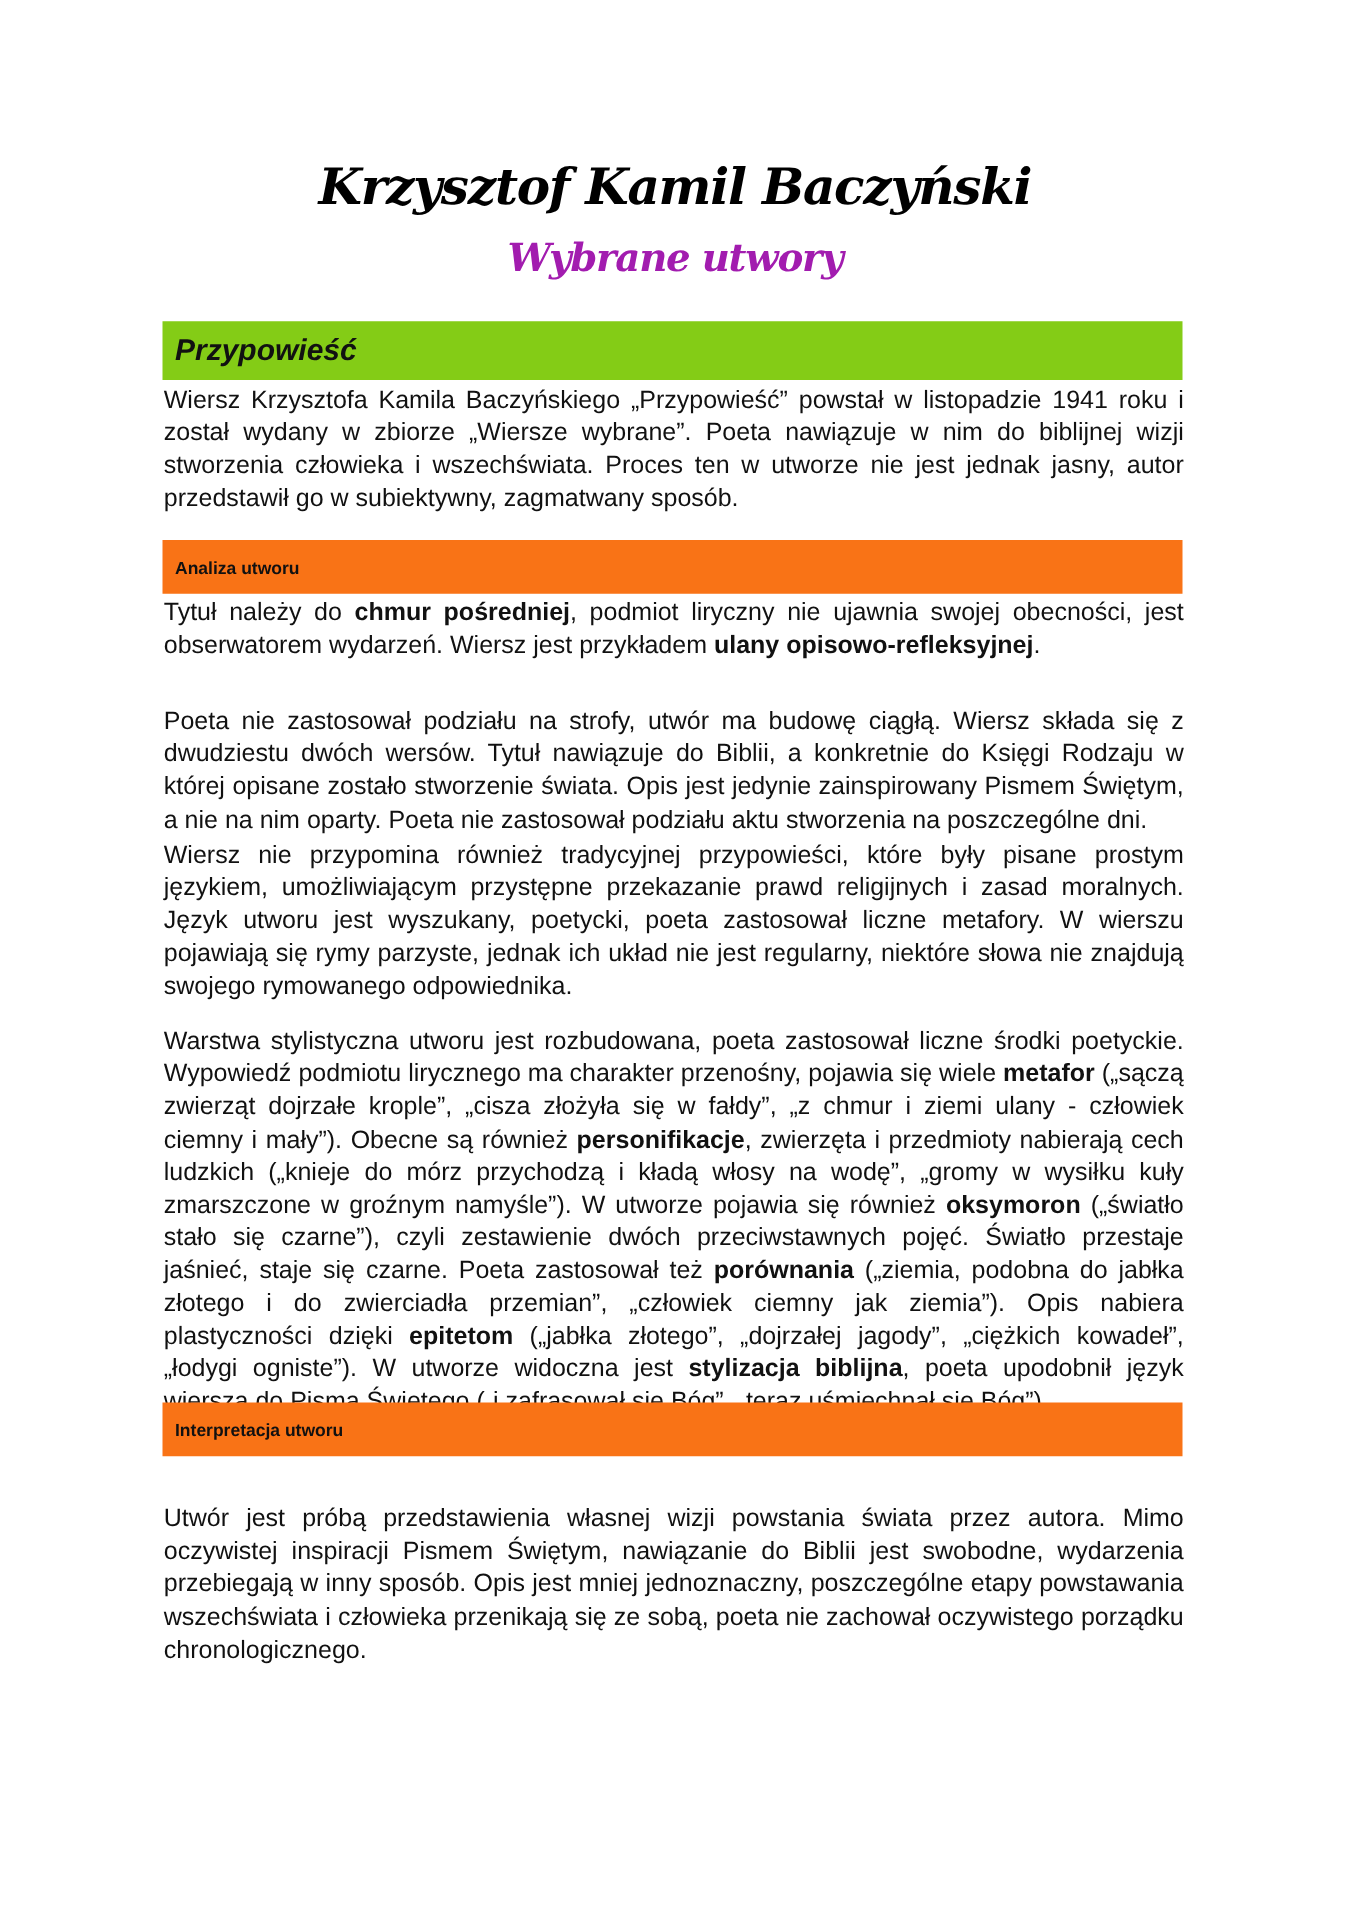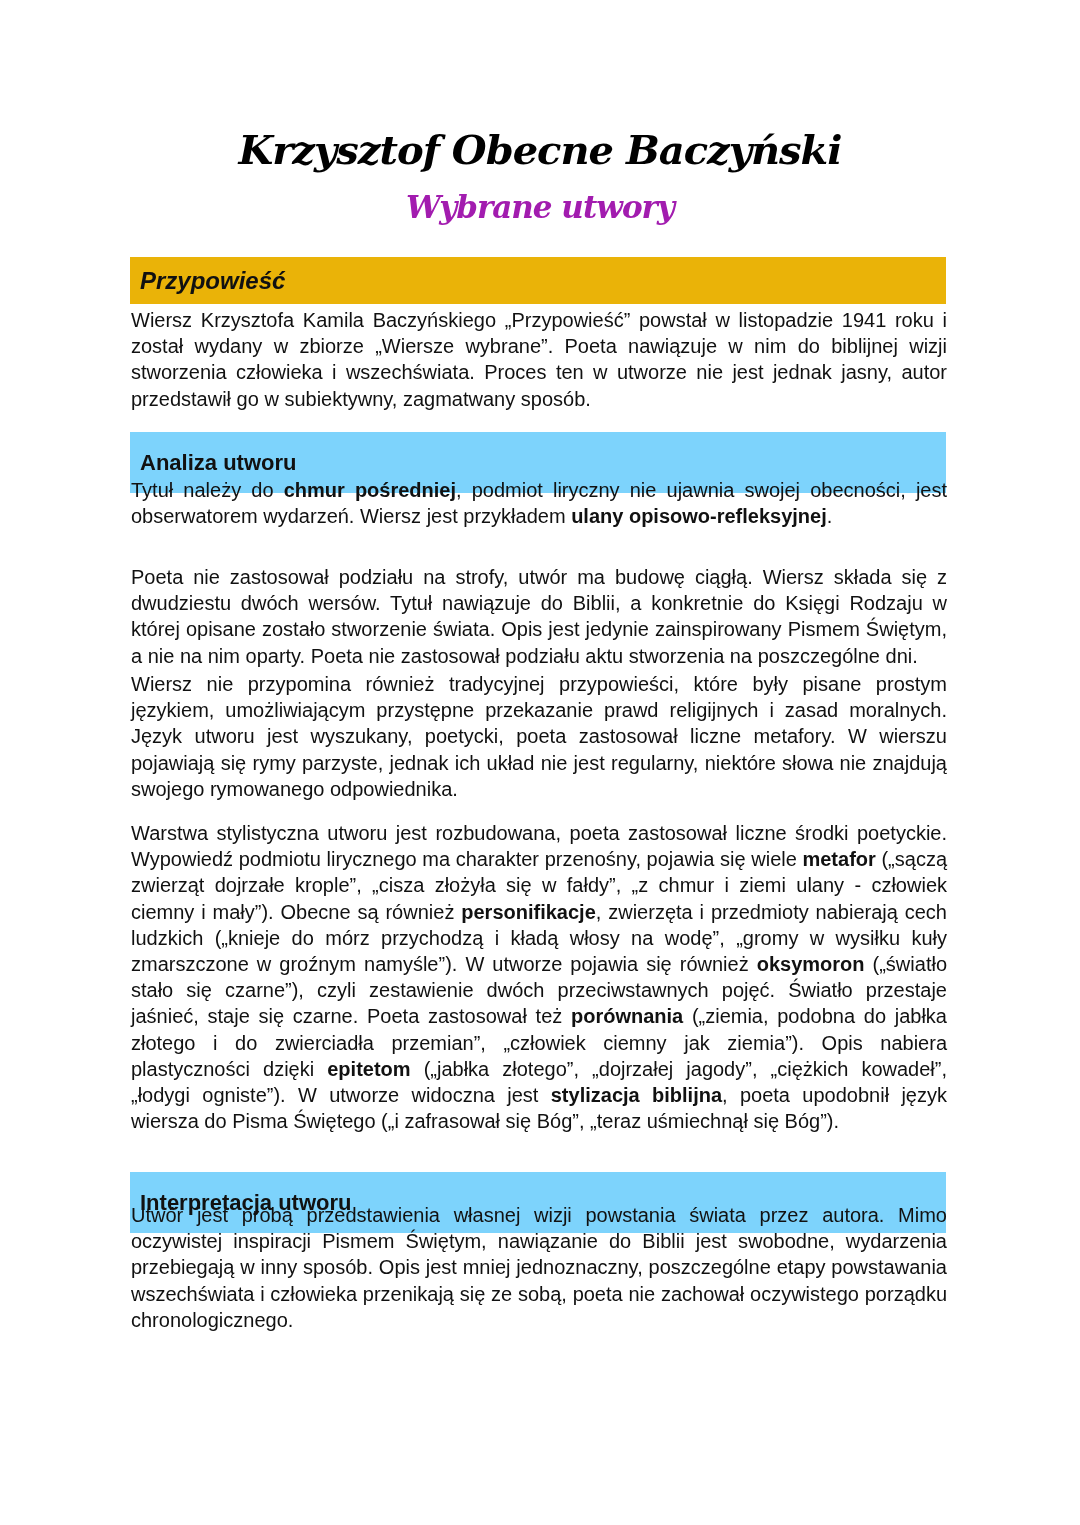--- a/index.html
+++ b/index.html
@@ -12,43 +12,43 @@
   .subtitle {
     position: absolute; left: 0; width: 1080px; top: 190px; text-align: center;
     font-family: "DejaVu Serif", serif; font-weight: bold; font-style: italic;
     font-size: 31px; letter-spacing: -1px; line-height: 1.1; color: #a21caf;
   }
   .section-head {
     position: absolute; left: 130px; width: 816px; box-sizing: border-box;
     padding-left: 10px; display: flex; align-items: center;
     font-family: "Liberation Sans", sans-serif; font-weight: bold; color: #111;
   }
-  .head-green { background: #eab308; height: 47px; top: 257px; font-size: 24px; font-style: italic; }
-  .head-peach { background: #7dd3fc; height: 61px; font-size: 22px; }
+  .head-green { background: #84cc16; height: 47px; top: 257px; font-size: 24px; font-style: italic; }
+  .head-peach { background: #f97316; height: 43px; font-size: 14px; }
   .para {
     position: absolute; left: 131px; width: 816px;
     font-family: "Liberation Sans", sans-serif; font-size: 20px; line-height: 26.2px;
     text-align: justify; color: #111; margin: 0;
   }
   .para b { font-weight: bold; }
 </style>
 </head>
 <body>
 
-<div class="title">Krzysztof Obecne Baczyński</div>
+<div class="title">Krzysztof Kamil Baczyński</div>
 <div class="subtitle">Wybrane utwory</div>
 
 <div class="section-head head-green">Przypowieść</div>
 <p class="para" style="top:307px;">Wiersz Krzysztofa Kamila Baczyńskiego „Przypowieść” powstał w listopadzie 1941 roku i został wydany w zbiorze „Wiersze wybrane”. Poeta nawiązuje w nim do biblijnej wizji stworzenia człowieka i wszechświata. Proces ten w utworze nie jest jednak jasny, autor przedstawił go w subiektywny, zagmatwany sposób.</p>
 
 <div class="section-head head-peach" style="top:432px;">Analiza utworu</div>
 
 <p class="para" style="top:477px;"><span>Tytuł należy do </span><b>chmur pośredniej</b><span>, podmiot liryczny nie ujawnia swojej obecności, jest obserwatorem wydarzeń. Wiersz jest przykładem </span><b>ulany opisowo-refleksyjnej</b><span>.</span></p>
 
 <p class="para" style="top:564px;">Poeta nie zastosował podziału na strofy, utwór ma budowę ciągłą. Wiersz składa się z dwudziestu dwóch wersów. Tytuł nawiązuje do Biblii, a konkretnie do Księgi Rodzaju w której opisane zostało stworzenie świata. Opis jest jedynie zainspirowany Pismem Świętym, a nie na nim oparty. Poeta nie zastosował podziału aktu stworzenia na poszczególne dni.</p>
 
 <p class="para" style="top:671px;">Wiersz nie przypomina również tradycyjnej przypowieści, które były pisane prostym językiem, umożliwiającym przystępne przekazanie prawd religijnych i zasad moralnych. Język utworu jest wyszukany, poetycki, poeta zastosował liczne metafory. W wierszu pojawiają się rymy parzyste, jednak ich układ nie jest regularny, niektóre słowa nie znajdują swojego rymowanego odpowiednika.</p>
 
 <p class="para" style="top:820px;"><span>Warstwa stylistyczna utworu jest rozbudowana, poeta zastosował liczne środki poetyckie. Wypowiedź podmiotu lirycznego ma charakter przenośny, pojawia się wiele </span><b>metafor</b><span> („sączą zwierząt dojrzałe krople”, „cisza złożyła się w fałdy”, „z chmur i ziemi ulany - człowiek ciemny i mały”). Obecne są również </span><b>personifikacje</b><span>, zwierzęta i przedmioty nabierają cech ludzkich („knieje do mórz przychodzą i kładą włosy na wodę”, „gromy w wysiłku kuły zmarszczone w groźnym namyśle”). W utworze pojawia się również </span><b>oksymoron</b><span> („światło stało się czarne”), czyli zestawienie dwóch przeciwstawnych pojęć. Światło przestaje jaśnieć, staje się czarne. Poeta zastosował też </span><b>porównania</b><span> („ziemia, podobna do jabłka złotego i do zwierciadła przemian”, „człowiek ciemny jak ziemia”). Opis nabiera plastyczności dzięki </span><b>epitetom</b><span> („jabłka złotego”, „dojrzałej jagody”, „ciężkich kowadeł”, „łodygi ogniste”). W utworze widoczna jest </span><b>stylizacja biblijna</b><span>, poeta upodobnił język wiersza do Pisma Świętego („i zafrasował się Bóg”, „teraz uśmiechnął się Bóg”).</span></p>
 
-<div class="section-head head-peach" style="top:1172px;">Interpretacja utworu</div>
+<div class="section-head head-peach" style="top:1122px;">Interpretacja utworu</div>
 
 <p class="para" style="top:1202px;">Utwór jest próbą przedstawienia własnej wizji powstania świata przez autora. Mimo oczywistej inspiracji Pismem Świętym, nawiązanie do Biblii jest swobodne, wydarzenia przebiegają w inny sposób. Opis jest mniej jednoznaczny, poszczególne etapy powstawania wszechświata i człowieka przenikają się ze sobą, poeta nie zachował oczywistego porządku chronologicznego.</p>
 
 </body></html>

